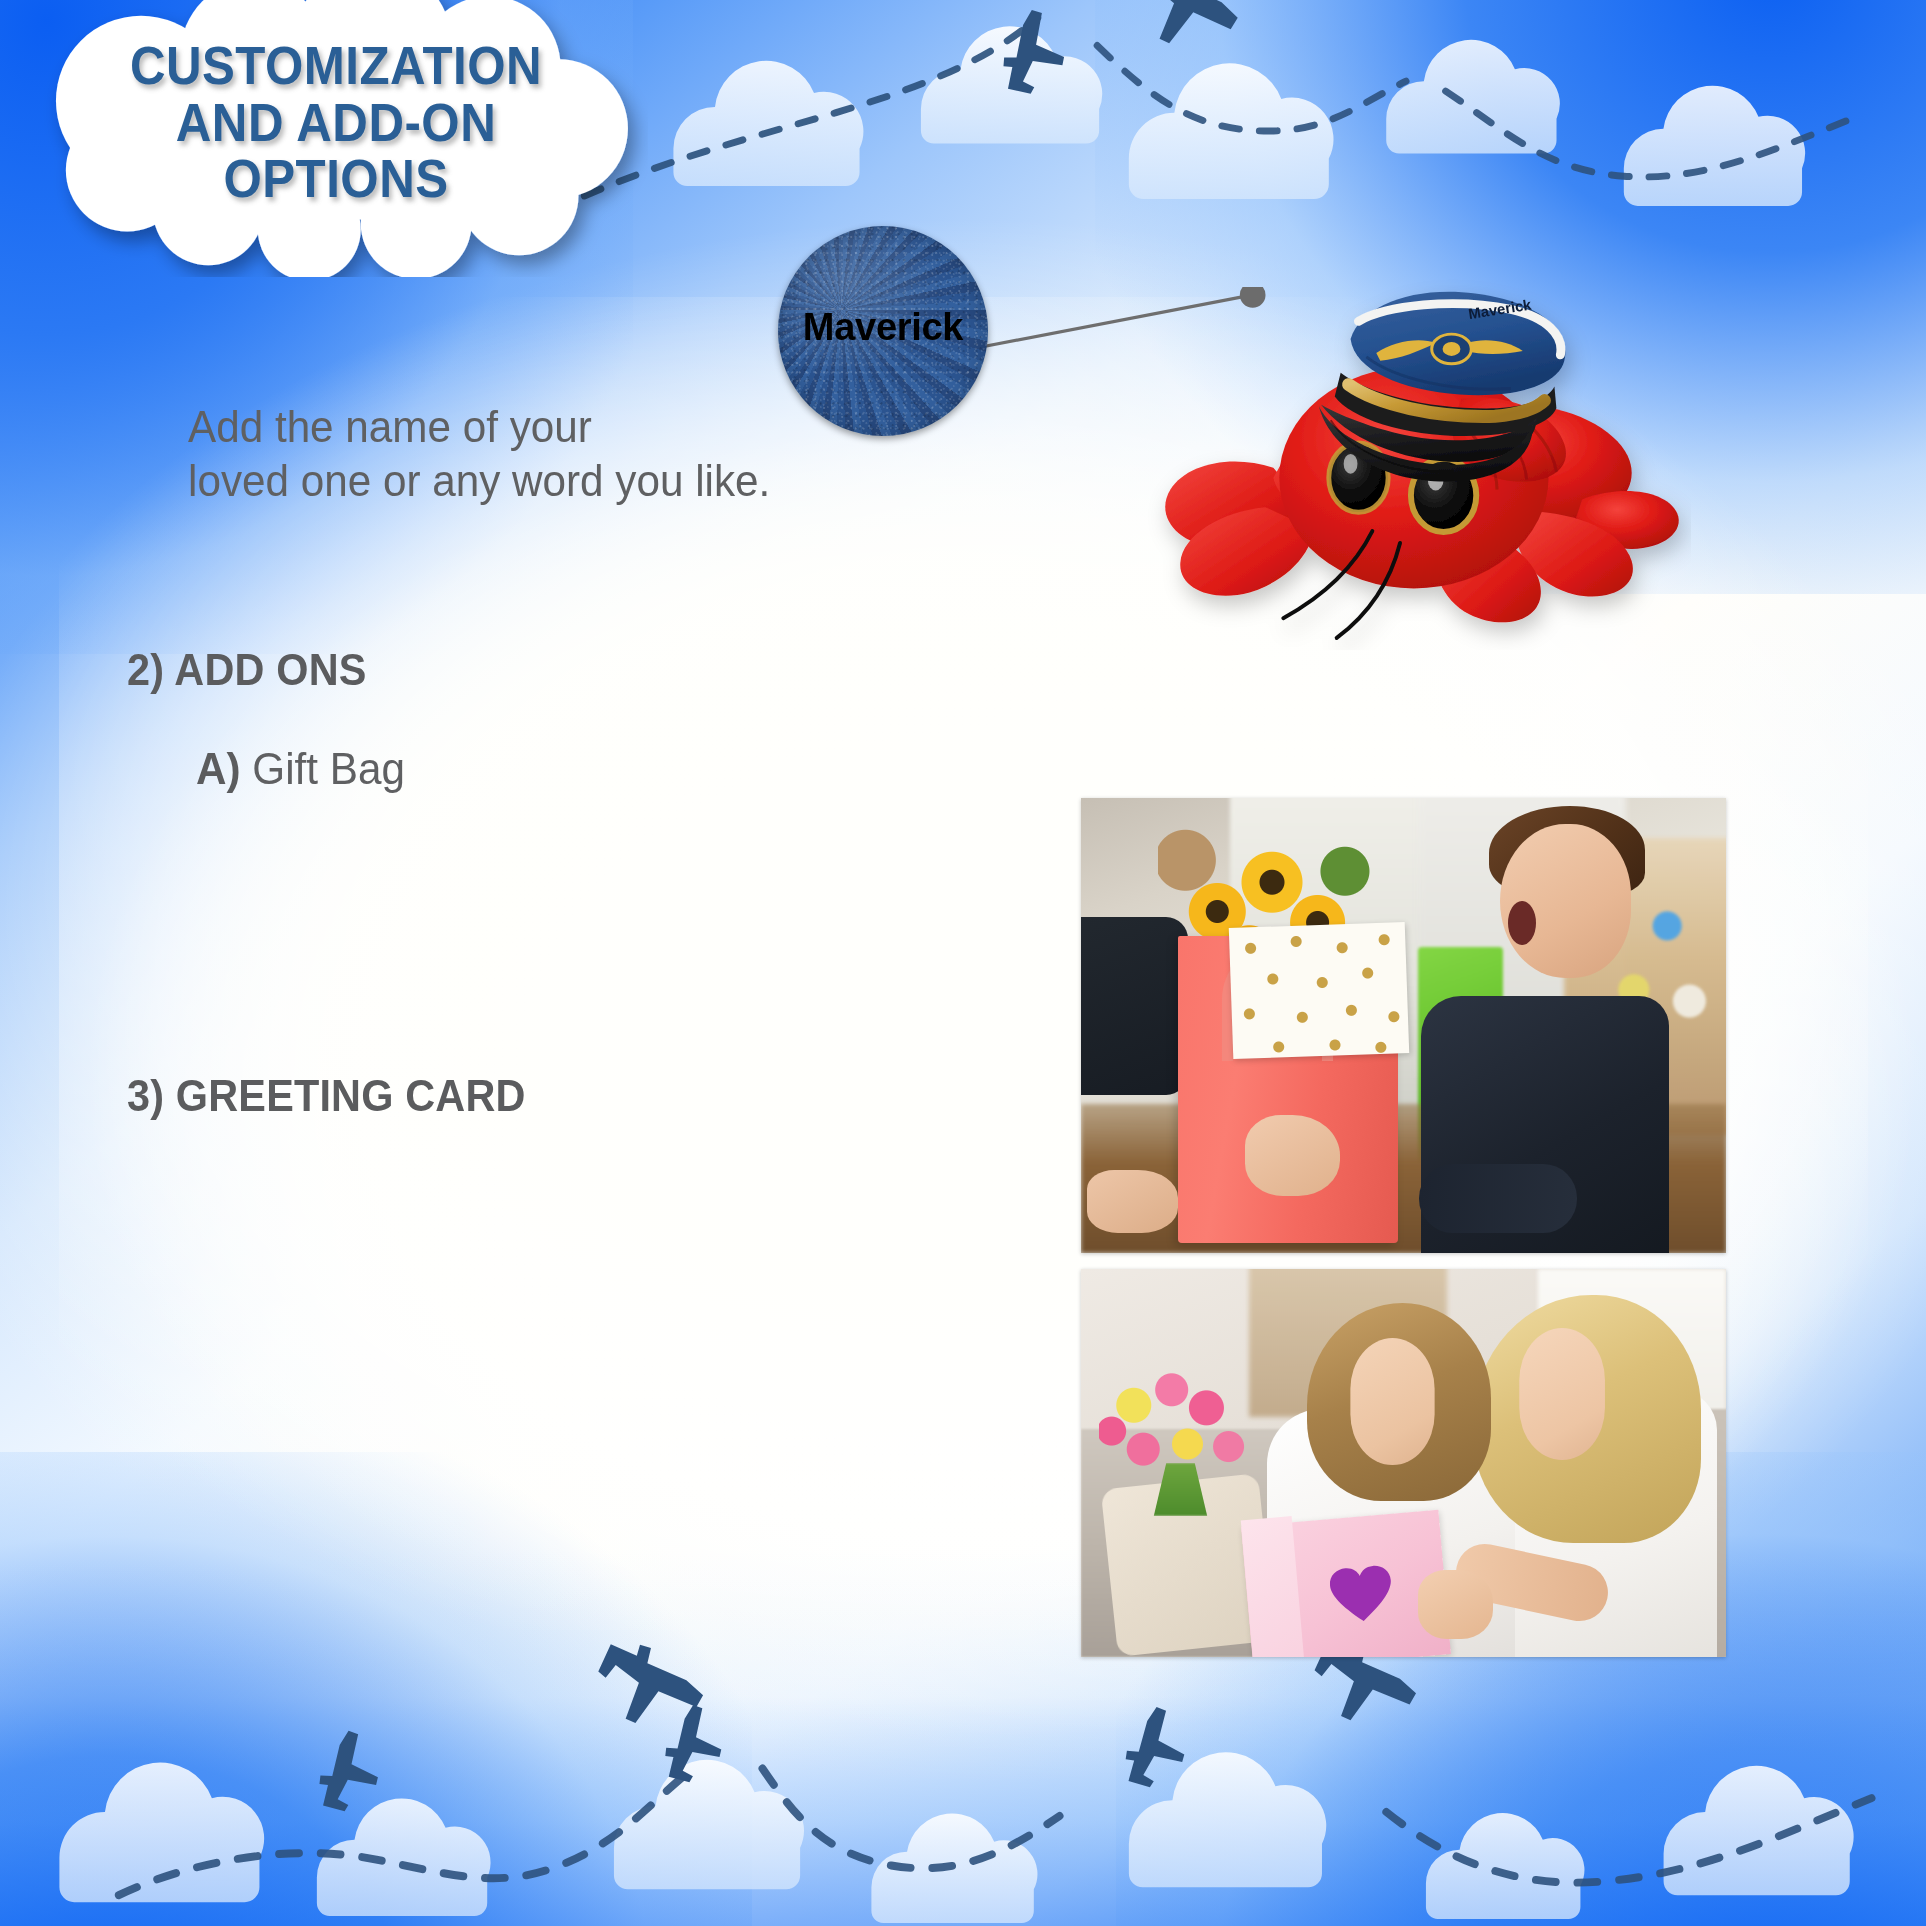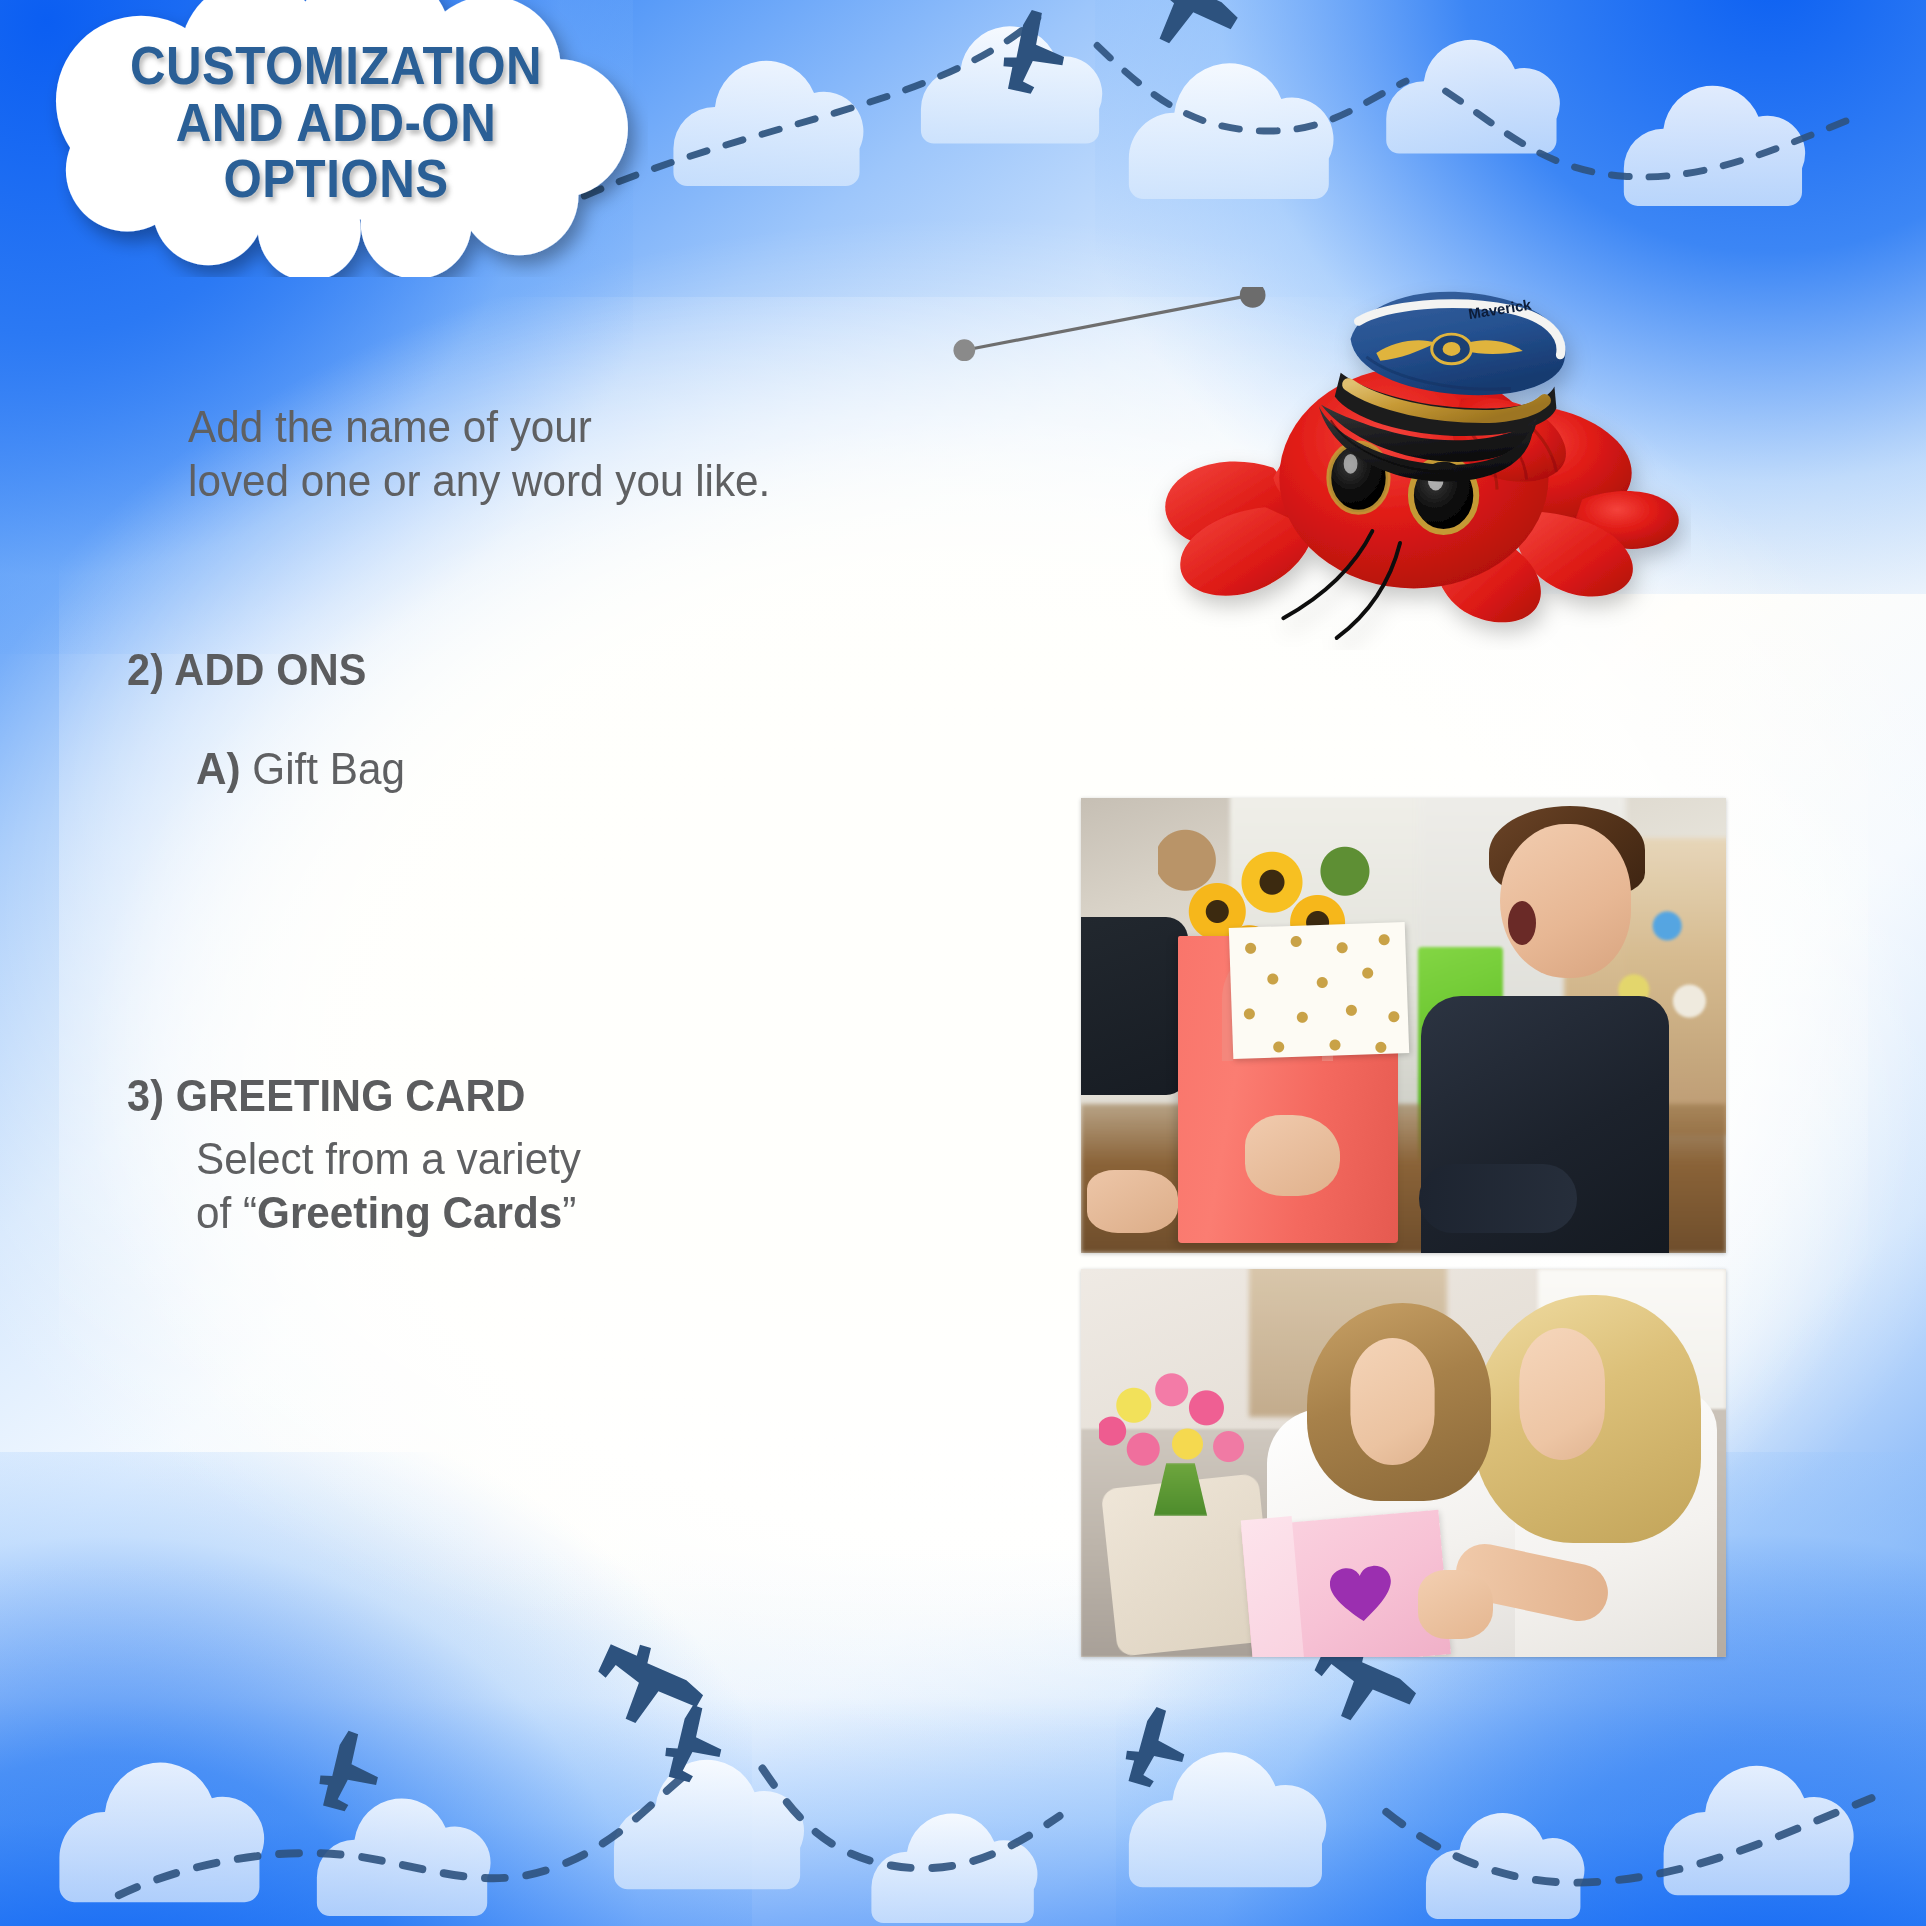--- a/index.html
+++ b/index.html
@@ -568,31 +568,31 @@
   <div class="step" id="addon-a">
     <div class="sub-item">
       <span class="lbl">A)</span>
       <span>Gift Bag</span>
     </div>
   </div>
 
   <div class="step" id="step-3">
     <div class="step-head">3) GREETING CARD</div>
   </div>
-  <div class="step" id="step-3-body">
-    <div class="step-body">Select from a variety</div>
-    <div class="step-body"><span>of “</span><b>Greeting Cards</b><span>”</span></div>
-  </div>
 
   <svg style="position:absolute;left:950px;top:287px;" width="317" height="79" viewBox="0 0 320 80">
     <line x1="14" y1="64" x2="306" y2="8" stroke="#6e6e6e" stroke-width="3.2"></line>
     <circle cx="14" cy="64" r="11" fill="#8a8a8a"></circle>
     <circle cx="306" cy="8" r="13" fill="#6c6c6c"></circle>
   </svg>
 
+  <div id="maverick-swatch">
+    <div class="noise"></div>
+    <div class="swatch-label">Maverick</div>
+  </div>
 
   <div id="plush">
     <svg width="574" height="416" viewBox="0 0 580 420">
       <defs>
         <radialGradient id="redPlush" cx="40%" cy="32%" r="78%">
           <stop offset="0%" stop-color="#f4433c"></stop>
           <stop offset="45%" stop-color="#e01b16"></stop>
           <stop offset="100%" stop-color="#ab0f0c"></stop>
         </radialGradient>
         <linearGradient id="clawG" x1="0" y1="0" x2="1" y2="1">

